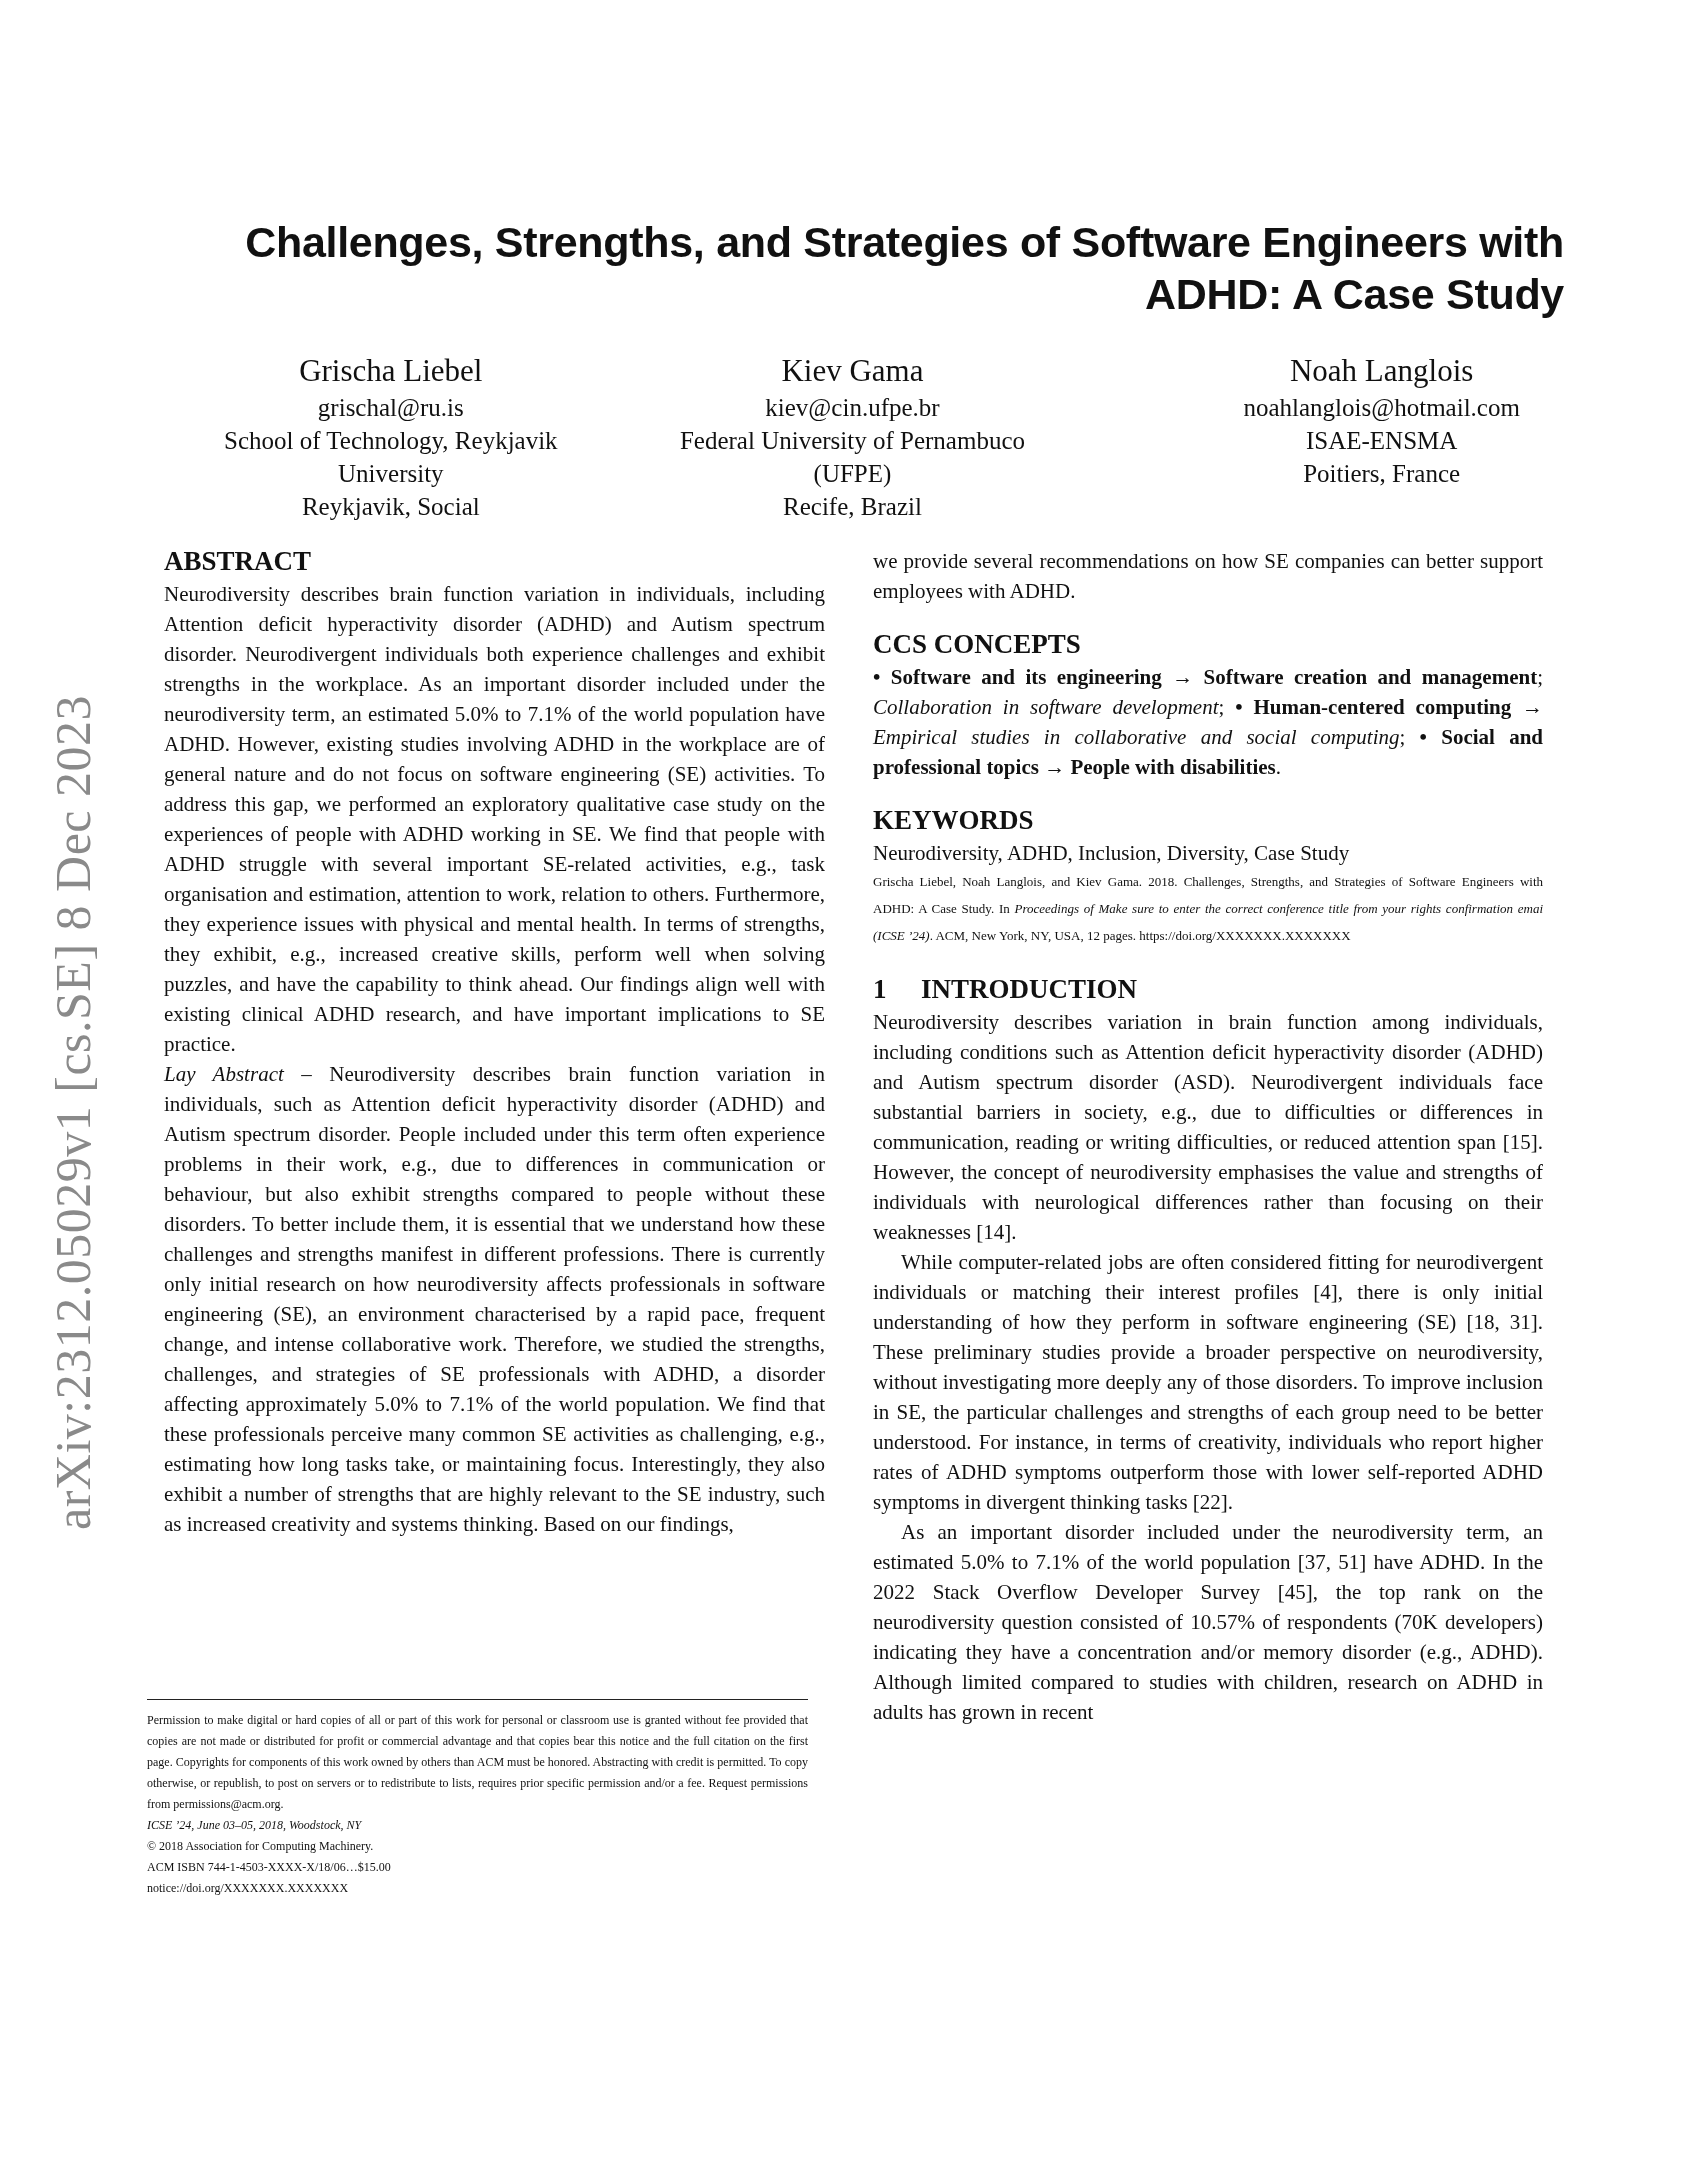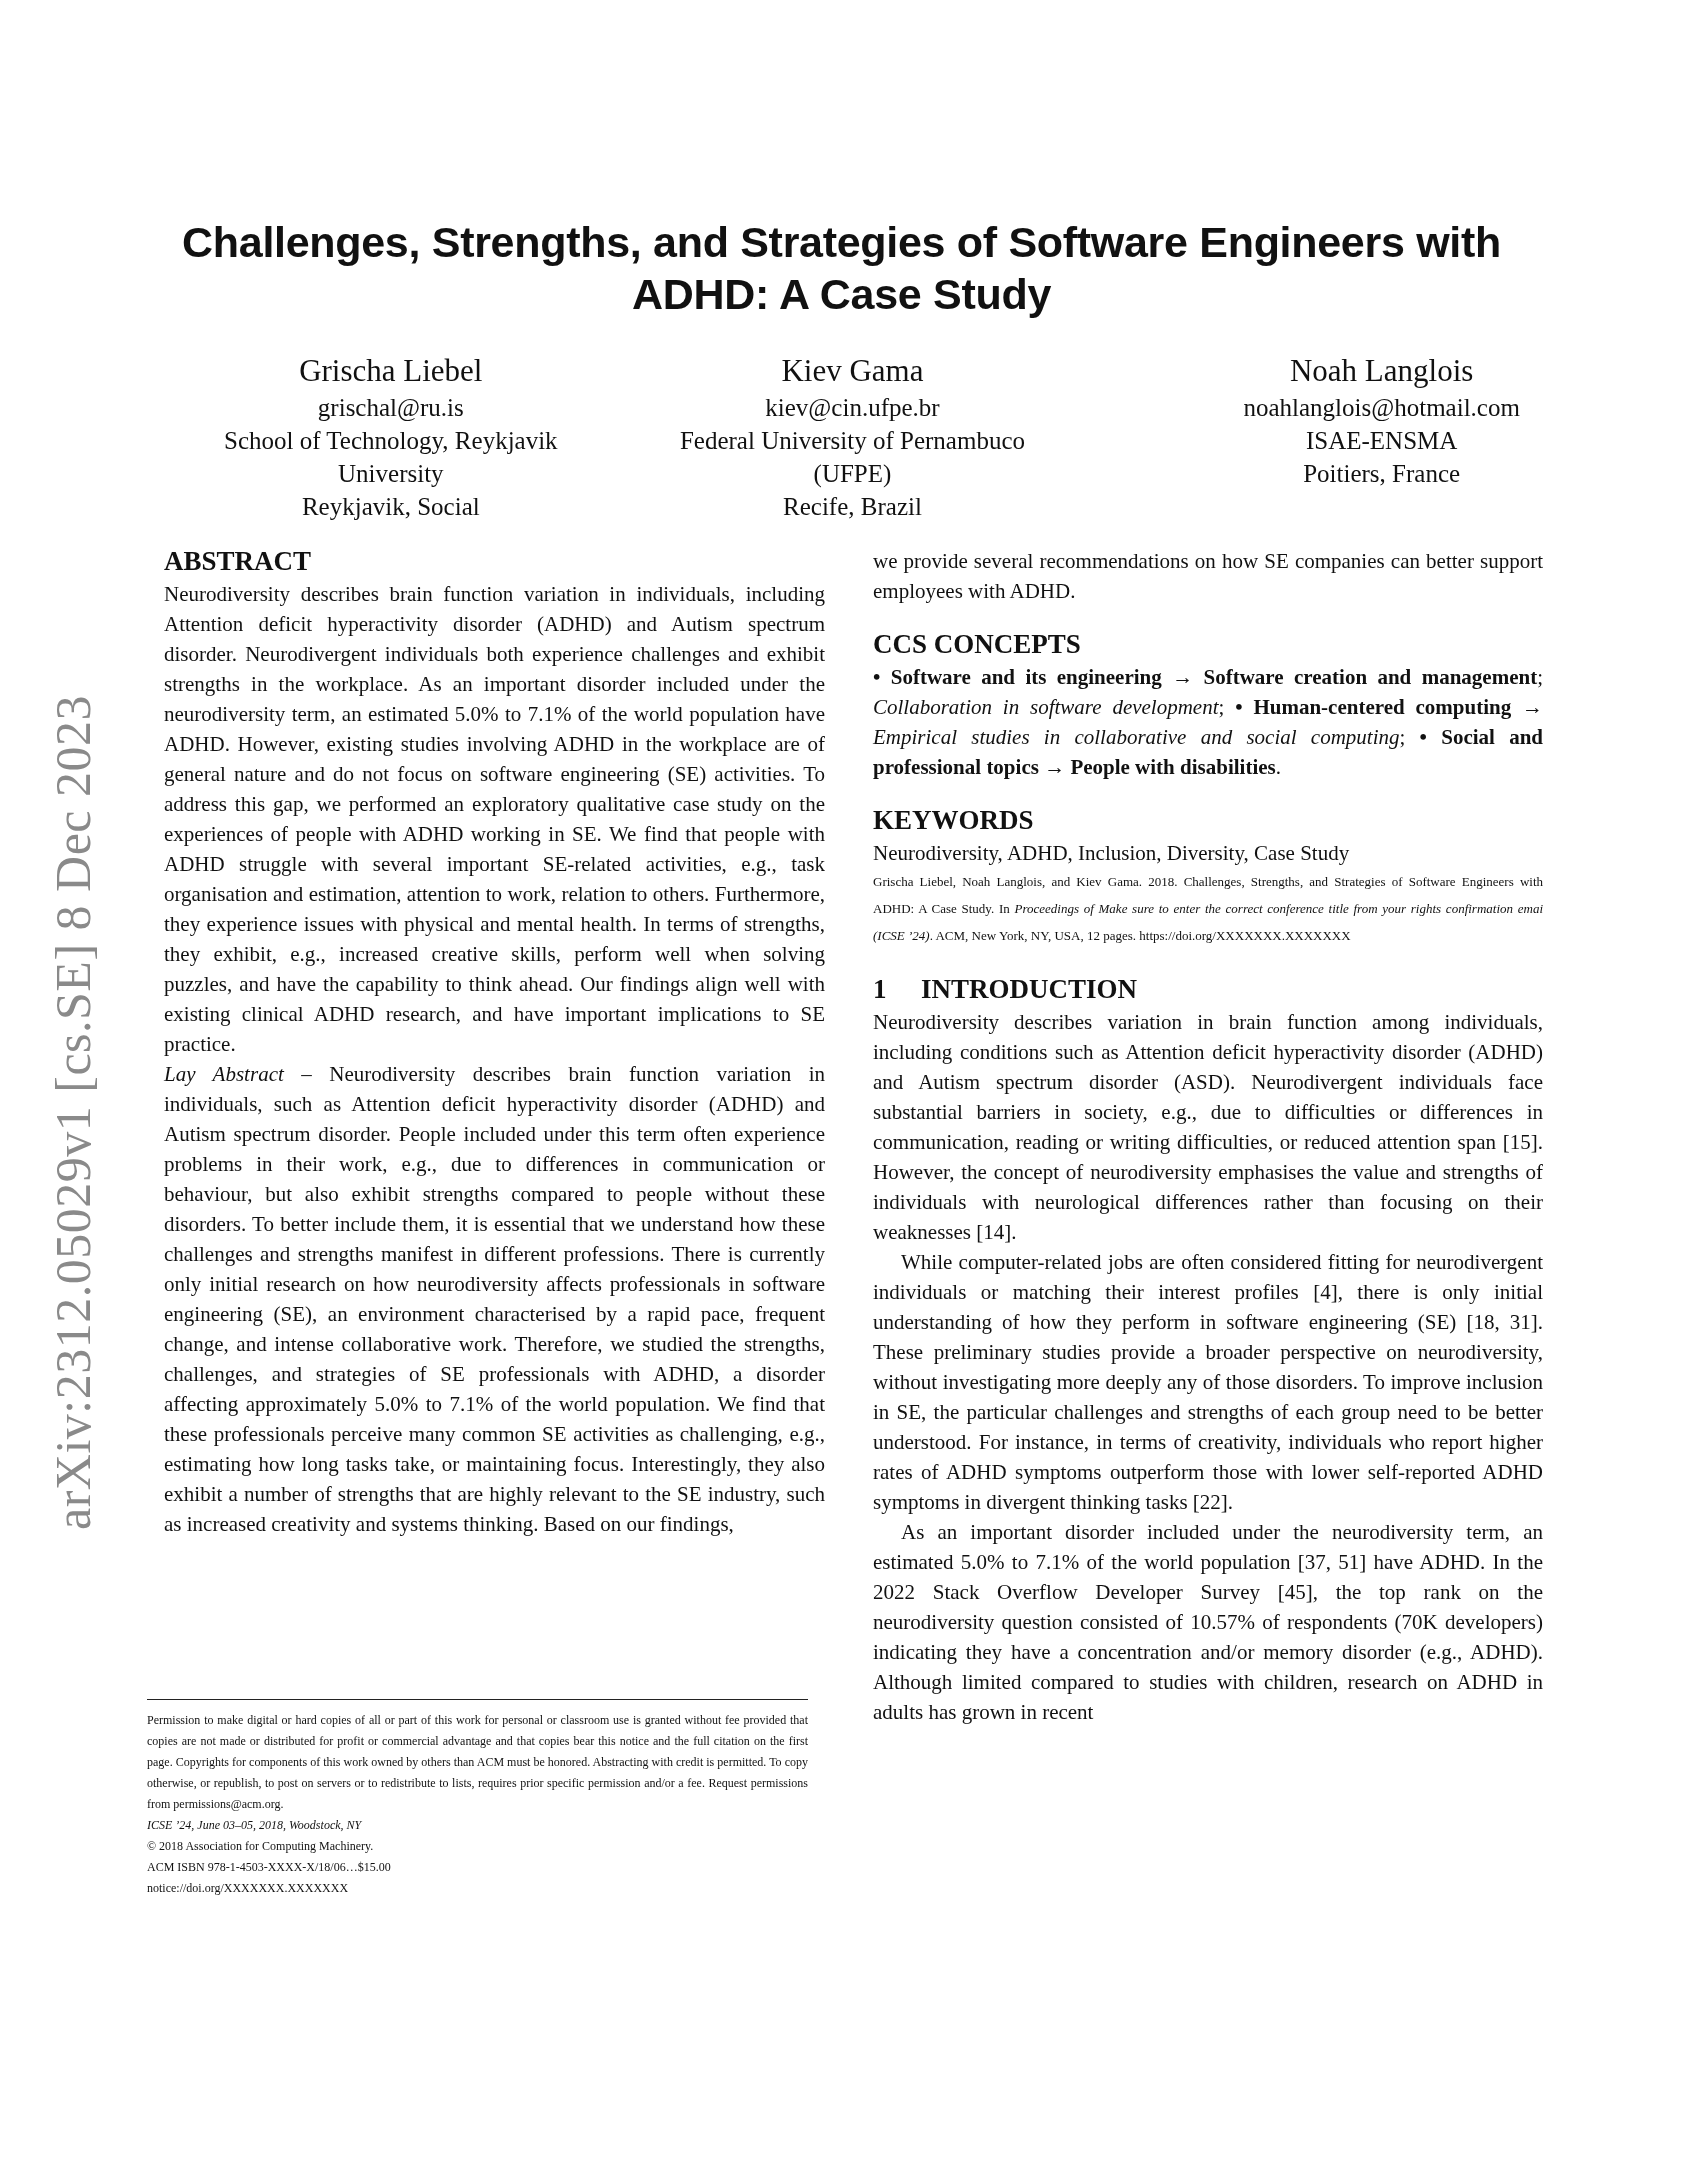--- a/index.html
+++ b/index.html
@@ -1,18 +1,18 @@
 <!DOCTYPE html>
 <html><head>
 <meta charset="utf-8">
 <style>
   html, body { margin: 0; padding: 0; background: #ffffff; }
   body { width: 1683px; height: 2178px; position: relative; overflow: hidden; color: #111; font-family: "Liberation Serif", "DejaVu Serif", serif; }
   .arxiv { position: absolute; left: 44px; top: 1530px; transform: rotate(-90deg); transform-origin: 0 0; font-family: "Liberation Serif", serif; font-size: 50px; color: #8a8a8a; white-space: nowrap; letter-spacing: 0.5px; }
-  .title { position: absolute; left: 119px; width: 1445px; top: 216px; text-align: center; font-family: "Liberation Sans", "DejaVu Sans", sans-serif; font-weight: bold; font-size: 43px; line-height: 52px; letter-spacing: -0.3px; }
+  .title { position: absolute; left: 119px; width: 1445px; top: 216px; text-align: right; font-family: "Liberation Sans", "DejaVu Sans", sans-serif; font-weight: bold; font-size: 43px; line-height: 52px; letter-spacing: -0.3px; }
   .authors { position: absolute; top: 351px; left: 139px; width: 1406px; display: flex; }
   .author { text-align: center; font-size: 25px; line-height: 33px; }
   .author .name { font-size: 31px; line-height: 40px; }
   .a1 { width: 386px; margin-left: 59px; }
   .a2 { width: 327px; margin-left: 183px; }
   .a3 { width: 366px; margin-left: 86px; }
   .col { position: absolute; font-size: 21px; line-height: 30px; text-align: justify; }
   .left { left: 164px; top: 543px; width: 661px; }
   .right { left: 873px; top: 546px; width: 670px; }
   h2 { font-family: "Liberation Serif", serif; font-size: 27px; font-weight: bold; margin: 0; line-height: 36px; }
@@ -81,16 +81,16 @@
   <h2 class="sec-title"><span class="num">1</span><span>INTRODUCTION</span></h2>
   <p>Neurodiversity describes variation in brain function among individuals, including conditions such as Attention deficit hyperactivity disorder (ADHD) and Autism spectrum disorder (ASD). Neurodivergent individuals face substantial barriers in society, e.g., due to difficulties or differences in communication, reading or writing difficulties, or reduced attention span [15]. However, the concept of neurodiversity emphasises the value and strengths of individuals with neurological differences rather than focusing on their weaknesses [14].</p>
   <p class="ind">While computer-related jobs are often considered fitting for neurodivergent individuals or matching their interest profiles [4], there is only initial understanding of how they perform in software engineering (SE) [18, 31]. These preliminary studies provide a broader perspective on neurodiversity, without investigating more deeply any of those disorders. To improve inclusion in SE, the particular challenges and strengths of each group need to be better understood. For instance, in terms of creativity, individuals who report higher rates of ADHD symptoms outperform those with lower self-reported ADHD symptoms in divergent thinking tasks [22].</p>
   <p class="ind">As an important disorder included under the neurodiversity term, an estimated 5.0% to 7.1% of the world population [37, 51] have ADHD. In the 2022 Stack Overflow Developer Survey [45], the top rank on the neurodiversity question consisted of 10.57% of respondents (70K developers) indicating they have a concentration and/or memory disorder (e.g., ADHD). Although limited compared to studies with children, research on ADHD in adults has grown in recent</p>
 </div>
 
 <div class="footnote">
   <p>Permission to make digital or hard copies of all or part of this work for personal or classroom use is granted without fee provided that copies are not made or distributed for profit or commercial advantage and that copies bear this notice and the full citation on the first page. Copyrights for components of this work owned by others than ACM must be honored. Abstracting with credit is permitted. To copy otherwise, or republish, to post on servers or to redistribute to lists, requires prior specific permission and/or a fee. Request permissions from permissions@acm.org.</p>
   <div class="meta"><i>ICSE ’24, June 03–05, 2018, Woodstock, NY</i></div>
   <div class="meta">© 2018 Association for Computing Machinery.</div>
-  <div class="meta">ACM ISBN 978-1-4503-XXXX-X/18/06…$15.00</div>
+  <div class="meta">ACM ISBN 744-1-4503-XXXX-X/18/06…$15.00</div>
   <div class="meta">notice://doi.org/XXXXXXX.XXXXXXX</div>
 </div>
 
 
 </body></html>

